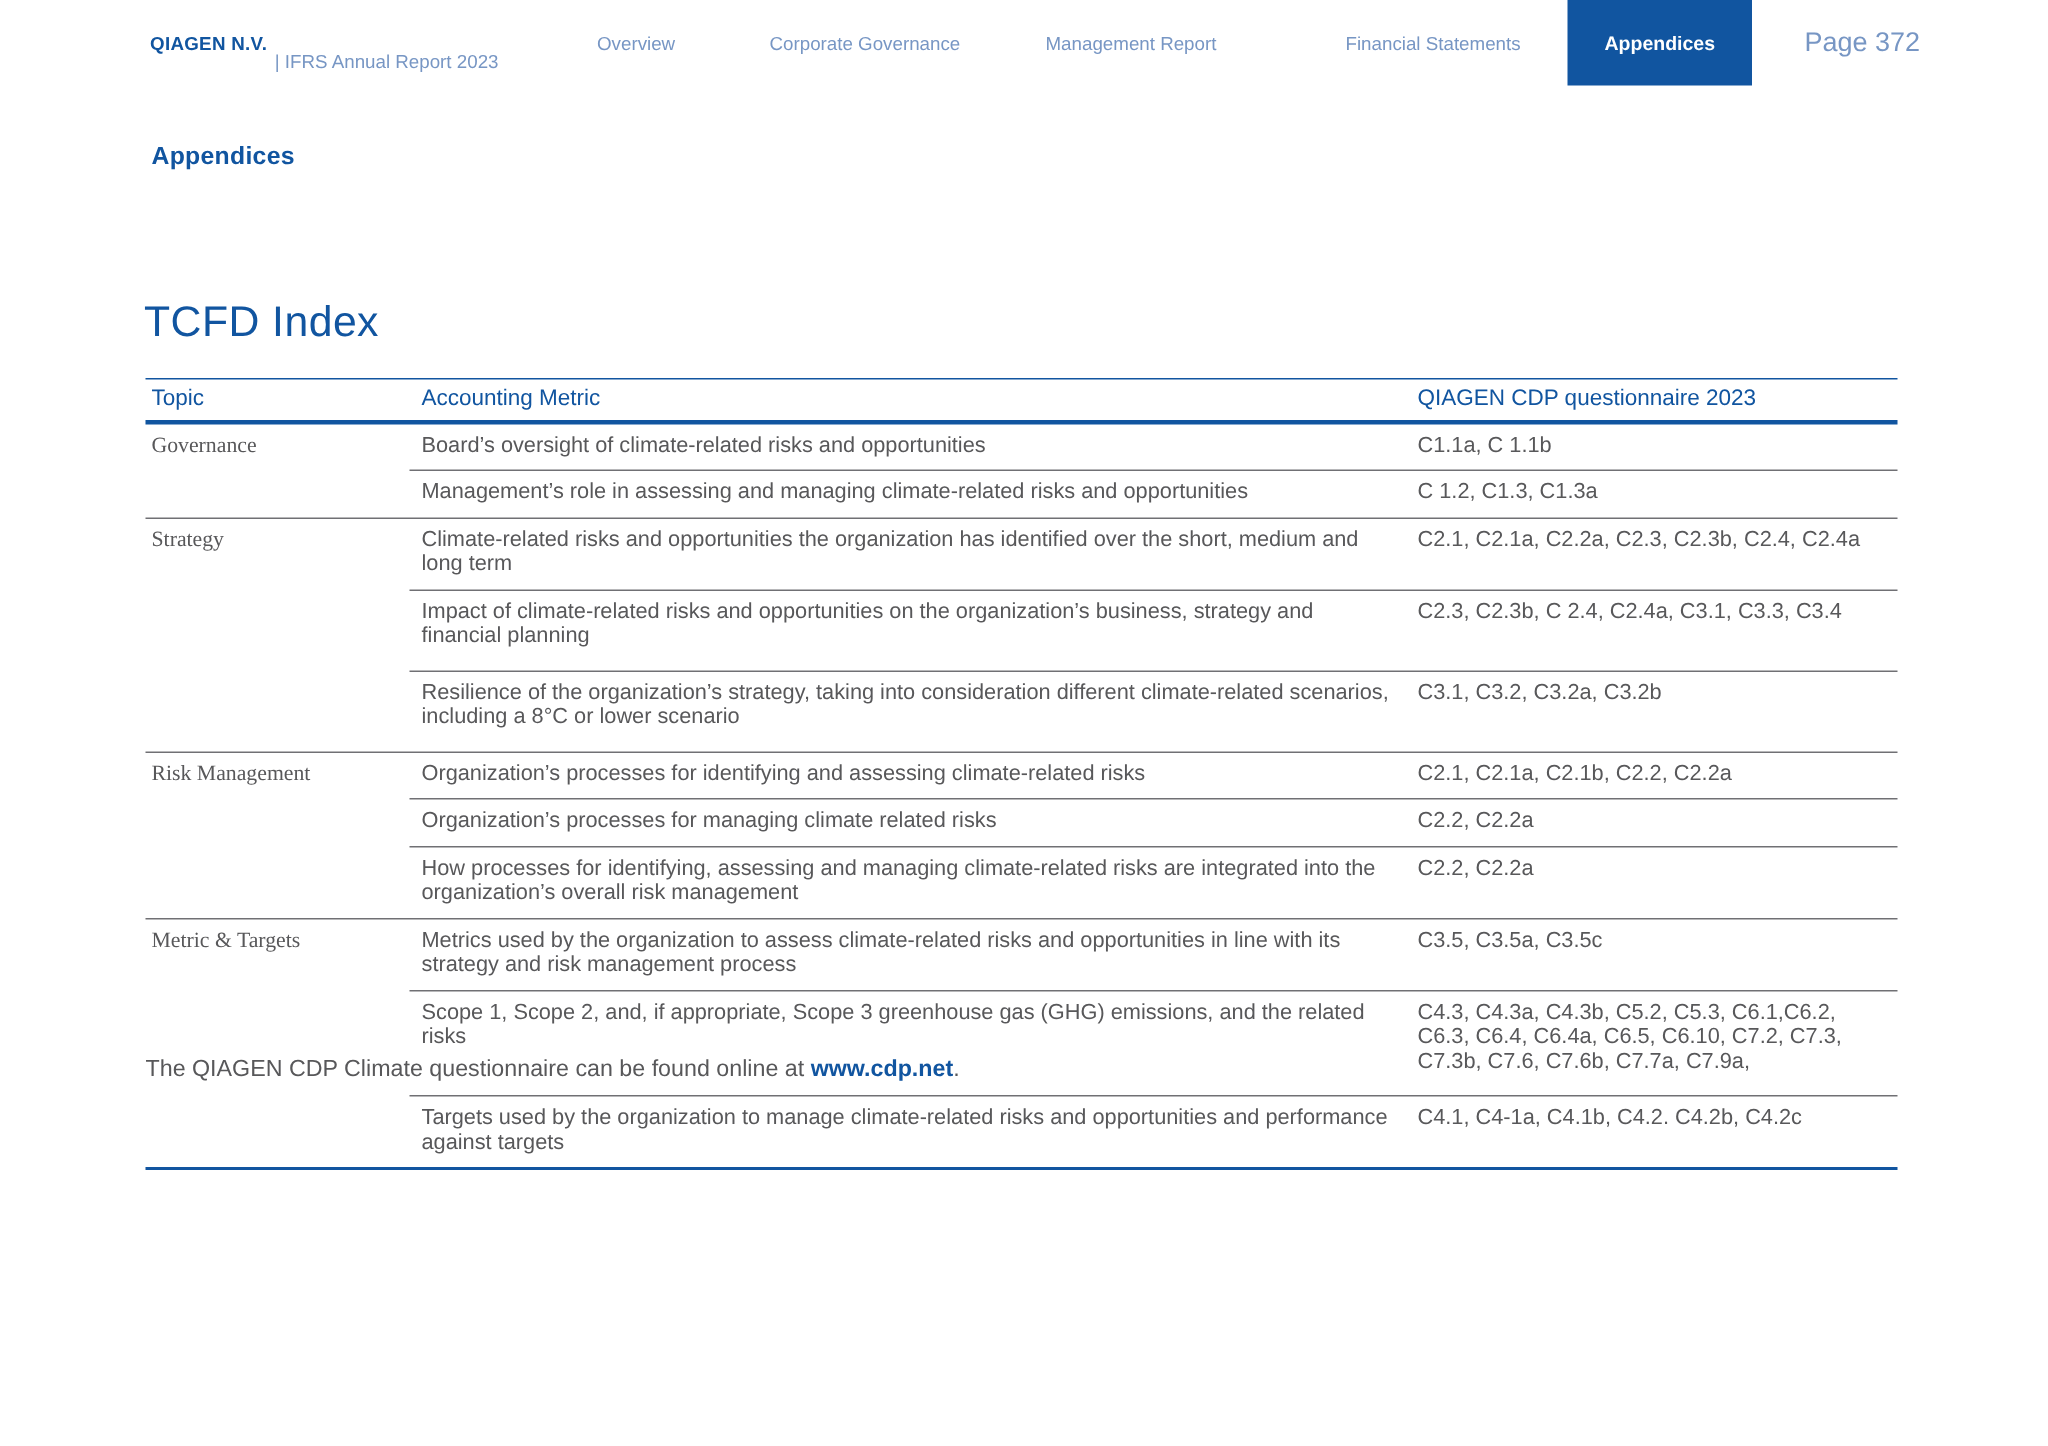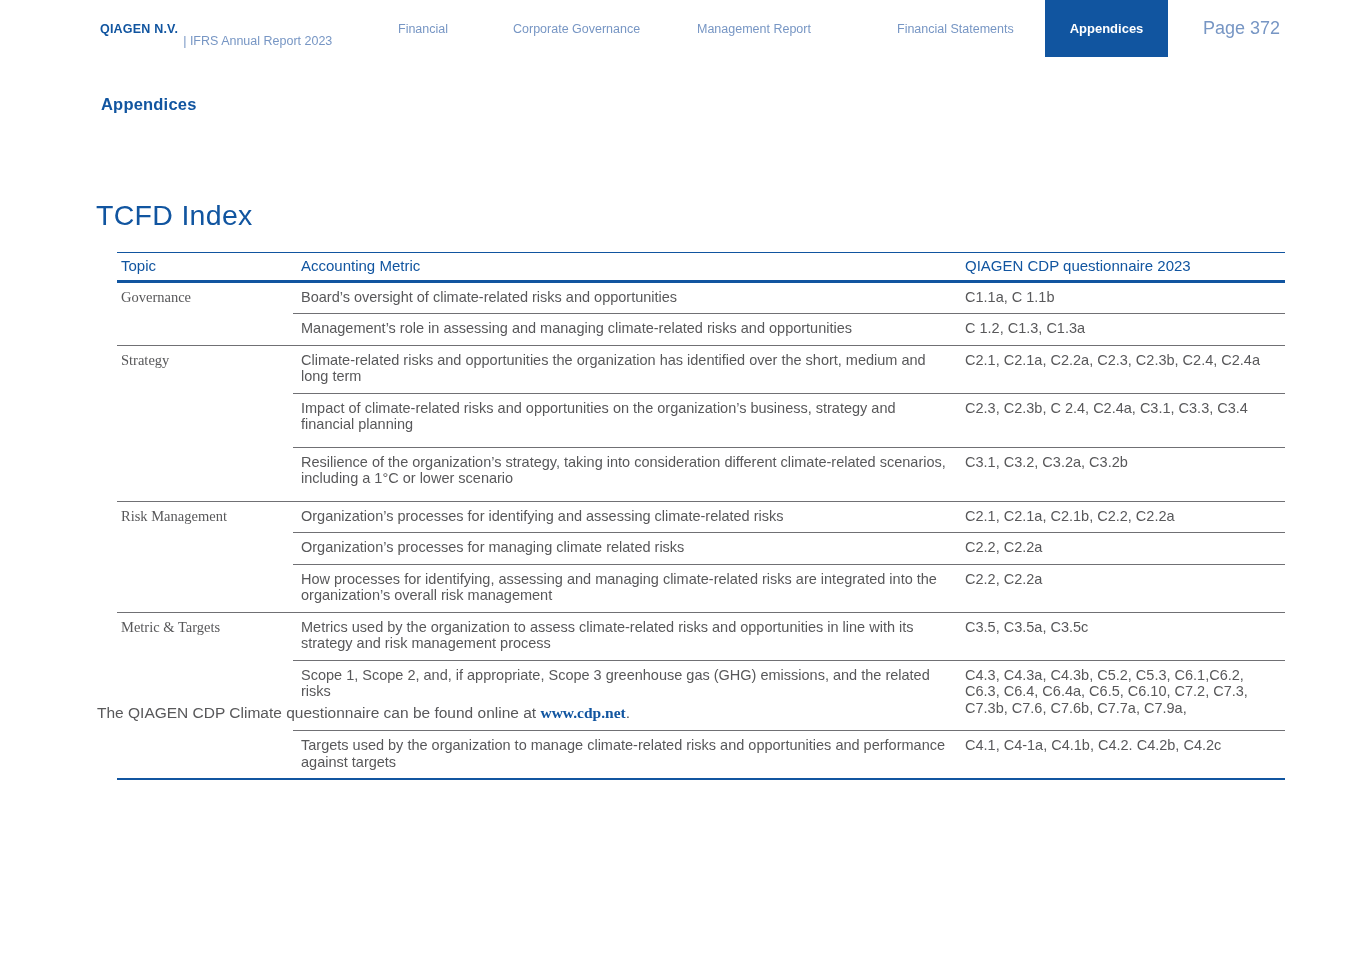--- a/index.html
+++ b/index.html
@@ -38,21 +38,21 @@
   
   .section-label { position: absolute; left: 101px; top: 95px; font-size: 16.5px; font-weight: bold; color: var(--brand-blue); letter-spacing: 0.2px; }
   .page-title { position: absolute; left: 96px; top: 199px; font-size: 28.5px; font-weight: 400; color: var(--brand-blue); letter-spacing: 0.3px; }
 
   
   .tcfd-table {
     position: absolute; left: 97px; top: 252px; width: 1168px;
     border-top: 1px solid var(--brand-blue);
     border-bottom: 2px solid var(--brand-blue);
     color: var(--body-gray);
-    font-size: 14.5px; line-height: 16.5px; margin-left: 20px;
+    font-size: 14.5px; line-height: 16.5px;
   }
   .thead {
     display: flex; align-items: flex-end;
     border-bottom: 3px solid var(--brand-blue);
     color: var(--brand-blue); font-size: 15px;
     padding-top: 5px; padding-bottom: 5px;
   }
   .col-topic { width: 176px; box-sizing: border-box; padding-left: 4px; flex: 0 0 auto; }
   .col-metric { flex: 1 1 auto; box-sizing: border-box; padding-left: 8px; padding-right: 16px; }
   .col-cdp { width: 320px; flex: 0 0 auto; box-sizing: border-box; padding-right: 4px; }
@@ -62,34 +62,34 @@
   .topic-cell { width: 176px; flex: 0 0 auto; box-sizing: border-box; padding: 6px 6px 6px 4px; font-family: Liberation Serif, serif; }
   .group-rows { flex: 1 1 auto; display: flex; flex-direction: column; }
   .trow { display: flex; border-bottom: 1px solid var(--rule-gray); padding: 6px 0 8px 0; }
   .trow:last-child { border-bottom: none; }
   .metric-cell { flex: 1 1 auto; box-sizing: border-box; padding-left: 8px; padding-right: 16px; }
   .cdp-cell { width: 320px; flex: 0 0 auto; box-sizing: border-box; padding-right: 4px; }
   .trow.tall { padding-bottom: 14px; }
 
   
   .footer-note { position: absolute; left: 97px; top: 704px; font-size: 15.5px; color: var(--body-gray); }
-  .footer-link { color: var(--brand-blue); font-weight: bold; cursor: pointer; font-family: Liberation Serif, serif; }
+  .footer-link { color: var(--brand-blue); font-weight: bold; cursor: pointer; }
 </style>
 </head>
 <body>
 
 <div class="page" style="--brand-blue: #1155A0; --nav-light: #7796C4; --body-gray: #58585A; --rule-gray: #707074;">
 
   <div class="topnav">
     <div class="brand-wrap">
       <span class="brand">QIAGEN N.V.</span>
       <span class="brand-suffix">| IFRS Annual Report 2023</span>
     </div>
     <div class="nav-links">
-        <div class="nav-link">Financial</div>
+        <div class="nav-link">Overview</div>
         <div class="nav-link">Corporate Governance</div>
         <div class="nav-link">Management Report</div>
         <div class="nav-link">Financial Statements</div>
       </div>
     <div class="nav-tab-active">Appendices</div>
     <div class="nav-page">Page 372</div>
   </div>
 
   <div class="section-label">Appendices</div>
   <div class="page-title">TCFD Index</div>
@@ -119,21 +119,21 @@
           <div class="group-rows">
             <div class="trow">
               <div class="metric-cell">Climate-related risks and opportunities the organization has identified over the short, medium and long term</div>
               <div class="cdp-cell">C2.1, C2.1a, C2.2a, C2.3, C2.3b, C2.4, C2.4a</div>
             </div>
             <div class="trow tall">
               <div class="metric-cell">Impact of climate-related risks and opportunities on the organization’s business, strategy and financial planning</div>
               <div class="cdp-cell">C2.3, C2.3b, C 2.4, C2.4a, C3.1, C3.3, C3.4</div>
             </div>
             <div class="trow tall">
-              <div class="metric-cell">Resilience of the organization’s strategy, taking into consideration different climate-related scenarios, including a 1°C or lower scenario</div>
+              <div class="metric-cell">Resilience of the organization’s strategy, taking into consideration different climate-related scenarios, including a 8°C or lower scenario</div>
               <div class="cdp-cell">C3.1, C3.2, C3.2a, C3.2b</div>
             </div>
           </div>
         </div>
         <div class="tgroup">
           <div class="topic-cell">Risk Management</div>
           <div class="group-rows">
             <div class="trow">
               <div class="metric-cell">Organization’s processes for identifying and assessing climate-related risks</div>
               <div class="cdp-cell">C2.1, C2.1a, C2.1b, C2.2, C2.2a</div>

